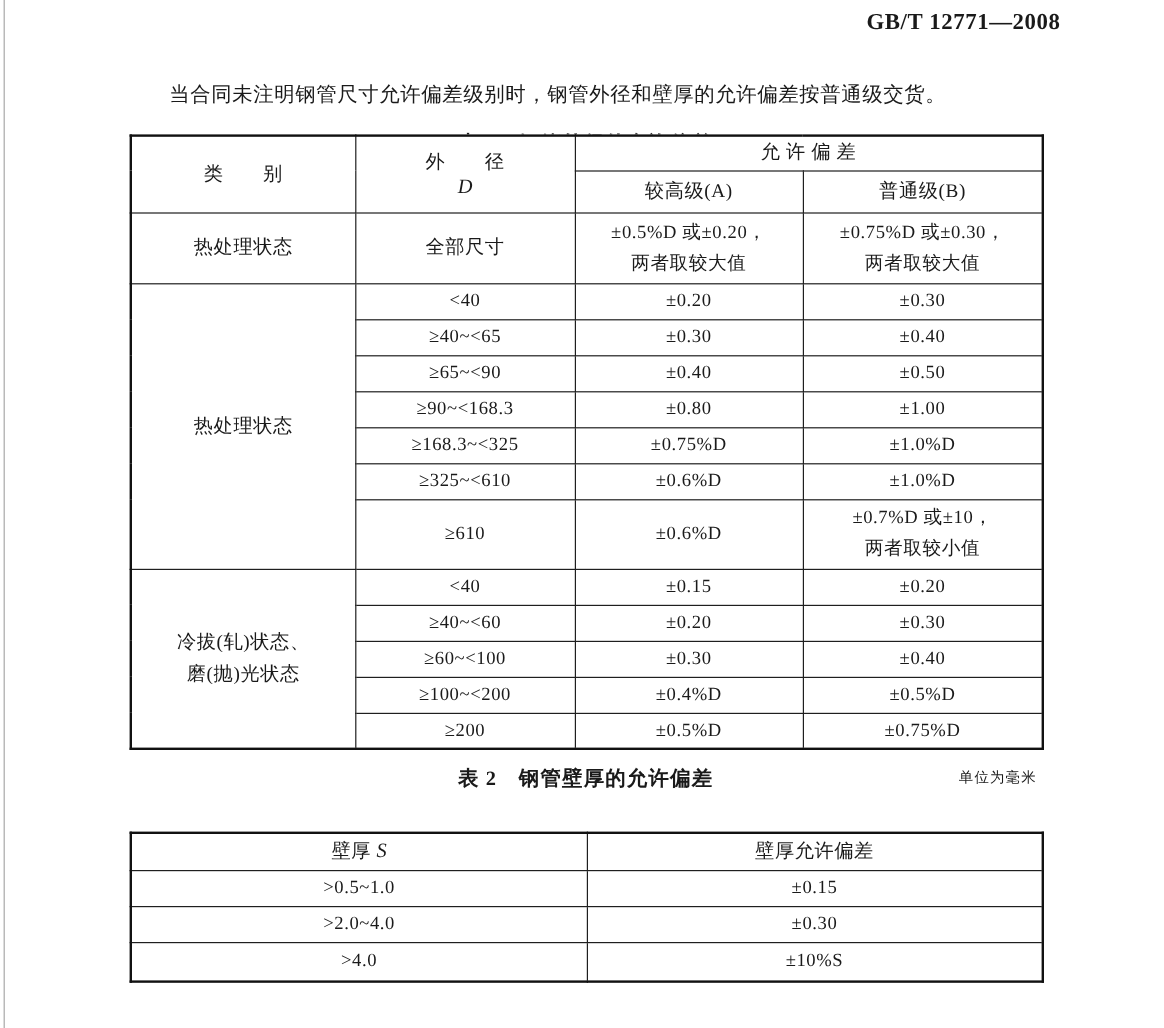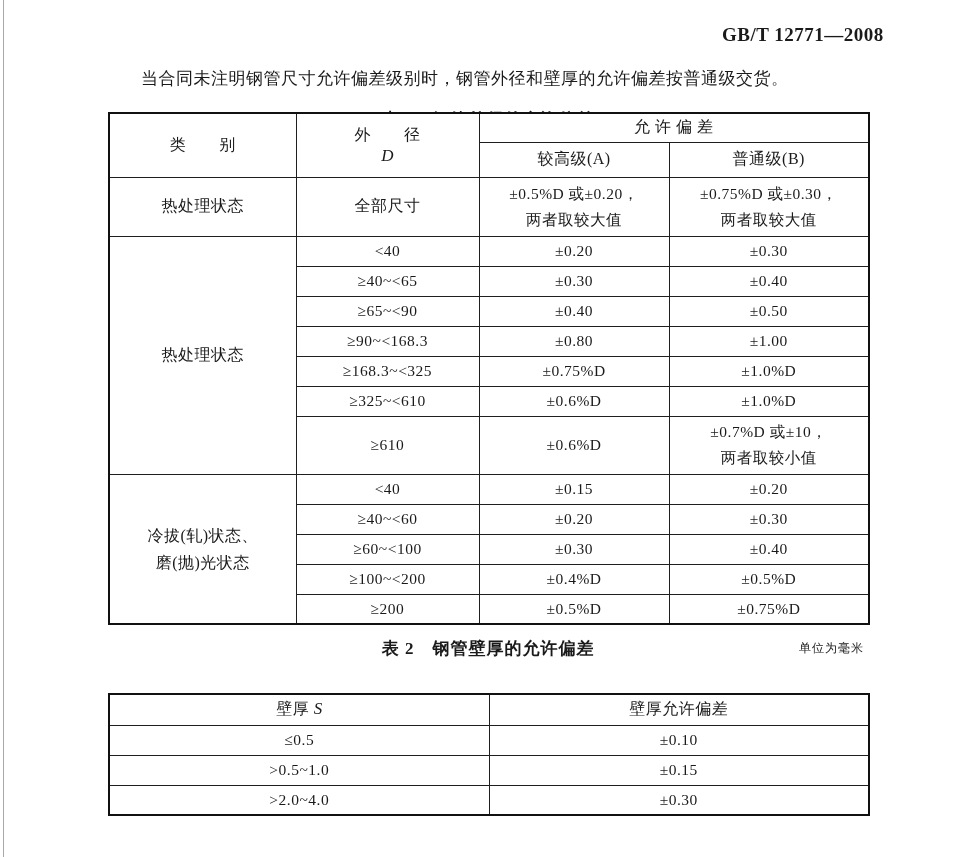--- a/index.html
+++ b/index.html
@@ -2,21 +2,21 @@
 <html><head>
 <meta charset="utf-8">
 <style>
   html,body{margin:0;padding:0;}
   body{
     width:970px;height:857px;background:#ffffff;position:relative;
     font-family:"Liberation Serif","DejaVu Serif",serif;color:#1a1a1a;
     overflow:hidden;
   }
   .scan-edge{position:absolute;left:3px;top:0;width:1px;height:857px;background:#a8a8a8;}
-  .std-number{position:absolute;top:8px;left:722px;font-size:19px;font-weight:bold;letter-spacing:0.5px;white-space:nowrap;margin-top:16px;}
+  .std-number{position:absolute;top:8px;left:722px;font-size:19px;font-weight:bold;letter-spacing:0.5px;white-space:nowrap;}
   .intro{position:absolute;top:50px;left:108px;width:780px;font-size:17px;text-indent:33px;white-space:nowrap;letter-spacing:0.5px;}
   .caption-wrap{position:absolute;left:108px;width:760px;text-align:center;}
   .caption-wrap.c1{top:84px;margin-top:24px;}
   .caption-wrap.c2{top:637px;}
   .caption{font-size:17px;font-weight:bold;letter-spacing:1px;display:inline-block;}
   .unit-note{position:absolute;right:4px;top:3px;font-size:12px;font-weight:normal;letter-spacing:1px;}
   table{border-collapse:collapse;table-layout:fixed;position:absolute;left:108px;background:#fff;}
   #table1{top:112px;width:760px;}
   #table2{top:693px;width:760px;}
   th,td{
@@ -163,25 +163,25 @@
   </colgroup>
   <tbody>
     <tr class="h31">
       <th>
         <span>壁厚</span>
         <span class="sym">S</span>
       </th>
       <th>壁厚允许偏差</th>
     </tr>
     <tr class="h30">
-      <td class="num">≤0.5</td>
-      <td class="num">±0.10</td>
-    </tr>
-    <tr class="h30">
       <td class="num">&gt;0.5~1.0</td>
       <td class="num">±0.15</td>
     </tr>
     <tr class="h30">
       <td class="num">&gt;2.0~4.0</td>
       <td class="num">±0.30</td>
     </tr>
+    <tr class="h33">
+      <td class="num">&gt;4.0</td>
+      <td class="num">±10%S</td>
+    </tr>
   </tbody>
 </table>
 
 </body></html>

